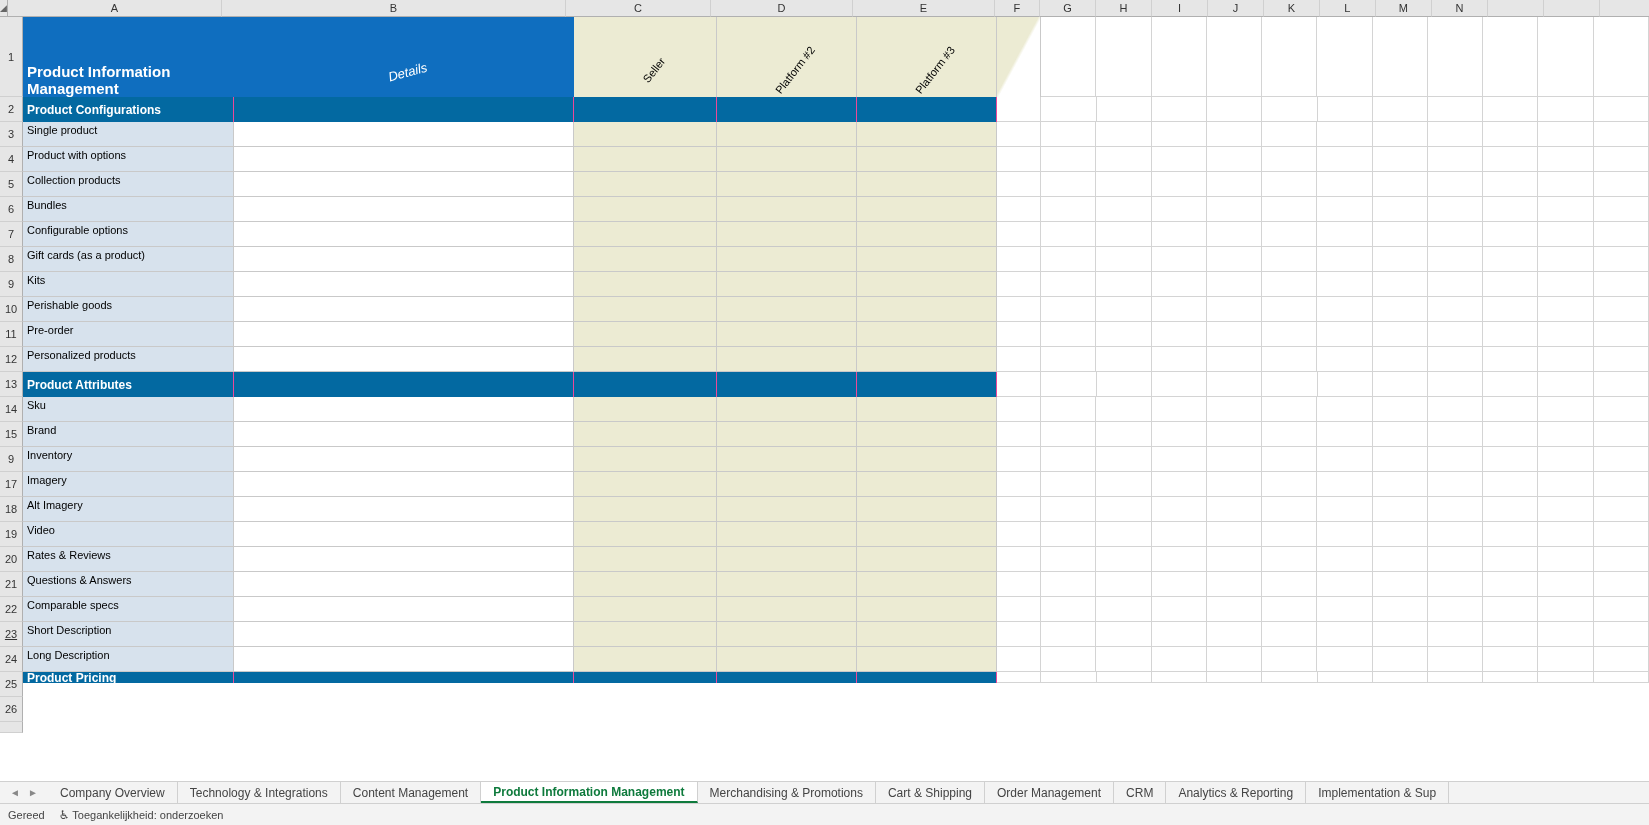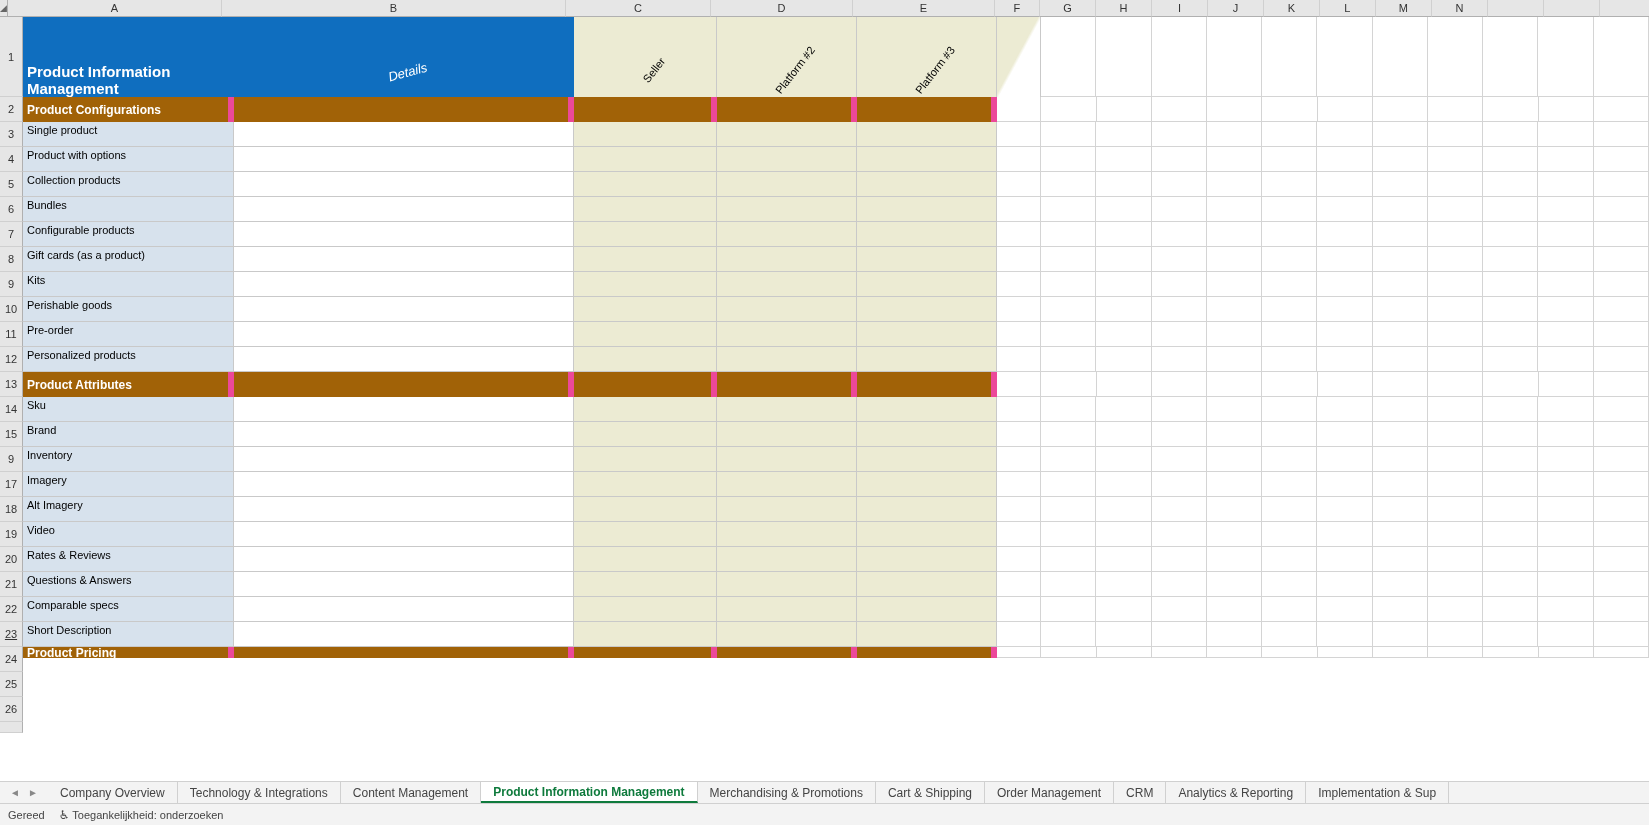--- a/index.html
+++ b/index.html
@@ -17,21 +17,21 @@
 .details-cell{width:344px;background:#0f6ebf;color:#fff;font-size:13px;font-style:italic;display:flex;align-items:center;justify-content:center;position:relative;transform:none}
 .details-cell span{transform:rotate(-15deg) translateY(15px)}
 .details-cell::after{content:"";position:absolute;right:-40px;top:0;bottom:0;width:0;border-left:40px solid #0f6ebf;border-top:80px solid transparent}
 .diag-cell{background:#ecebd3;border-right:1px solid #c9c9c9;position:relative;display:flex;align-items:flex-end;justify-content:center}
 .diag-cell span{transform:rotate(-52deg) translate(22px,-6px);font-size:11px;white-space:nowrap;transform-origin:center}
 .diag-c{width:145px}
 .diag-d{width:142px}
 .diag-e{width:142px}
 .diag-end{width:45px;background:linear-gradient(to bottom right,transparent 48%,#fff 52%),#ecebd3;border-right:1px solid #c9c9c9}
 .sect-row{display:flex;height:25px}
-.sect-cell{background:#a16207;color:#fff;font-size:12px;font-weight:bold;padding:2px 4px;display:flex;align-items:center;border-right:6px solid #ec4899}
+.sect-cell{background:#0369a1;color:#fff;font-size:12px;font-weight:bold;padding:2px 4px;display:flex;align-items:center;border-right:1px solid #ec4899}
 .data-row{display:flex;height:25px}
 .label-cell{width:214px;background:#d7e2ed;font-size:11px;padding:2px 4px;border-right:1px solid #c9c9c9;border-bottom:1px solid #c9c9c9;display:flex;align-items:flex-start}
 .white-cell{width:344px;background:#fff;border-right:1px solid #c9c9c9;border-bottom:1px solid #c9c9c9}
 .beige-cell{background:#ecebd3;border-right:1px solid #c9c9c9;border-bottom:1px solid #c9c9c9}
 .beige-c{width:145px}
 .beige-d{width:142px}
 .beige-e{width:142px}
 .plain-cell{background:#fff;border-right:1px solid #d4d4d4;border-bottom:1px solid #d4d4d4}
 .partial{height:11px;overflow:hidden}
 .tab-bar{position:absolute;bottom:22px;left:0;right:0;height:22px;background:#f3f3f3;border-top:1px solid #d0d0d0;display:flex;align-items:center;font-size:12px}
@@ -215,21 +215,21 @@
         <div class="plain-cell" style="width: 56px;"></div>
         <div class="plain-cell" style="width: 56px;"></div>
         <div class="plain-cell" style="width: 56px;"></div>
         <div class="plain-cell" style="width: 56px;"></div>
         <div class="plain-cell" style="width: 56px;"></div>
         <div class="plain-cell" style="width: 56px;"></div>
         <div class="plain-cell" style="width: 56px;"></div>
         <div class="plain-cell" style="width: 56px;"></div>
       </div>
       <div class="data-row">
-        <div class="label-cell">Configurable products</div>
+        <div class="label-cell">Configurable options</div>
         <div class="white-cell"></div>
         <div class="beige-cell beige-c"></div>
         <div class="beige-cell beige-d"></div>
         <div class="beige-cell beige-e"></div>
         <div class="plain-cell" style="width: 45px;"></div>
         <div class="plain-cell" style="width: 56px;"></div>
         <div class="plain-cell" style="width: 56px;"></div>
         <div class="plain-cell" style="width: 56px;"></div>
         <div class="plain-cell" style="width: 56px;"></div>
         <div class="plain-cell" style="width: 56px;"></div>
@@ -520,20 +520,39 @@
         <div class="plain-cell" style="width: 56px;"></div>
         <div class="plain-cell" style="width: 56px;"></div>
         <div class="plain-cell" style="width: 56px;"></div>
         <div class="plain-cell" style="width: 56px;"></div>
         <div class="plain-cell" style="width: 56px;"></div>
         <div class="plain-cell" style="width: 56px;"></div>
         <div class="plain-cell" style="width: 56px;"></div>
       </div>
       <div class="data-row">
         <div class="label-cell">Short Description</div>
+        <div class="white-cell"></div>
+        <div class="beige-cell beige-c"></div>
+        <div class="beige-cell beige-d"></div>
+        <div class="beige-cell beige-e"></div>
+        <div class="plain-cell" style="width: 45px;"></div>
+        <div class="plain-cell" style="width: 56px;"></div>
+        <div class="plain-cell" style="width: 56px;"></div>
+        <div class="plain-cell" style="width: 56px;"></div>
+        <div class="plain-cell" style="width: 56px;"></div>
+        <div class="plain-cell" style="width: 56px;"></div>
+        <div class="plain-cell" style="width: 56px;"></div>
+        <div class="plain-cell" style="width: 56px;"></div>
+        <div class="plain-cell" style="width: 56px;"></div>
+        <div class="plain-cell" style="width: 56px;"></div>
+        <div class="plain-cell" style="width: 56px;"></div>
+        <div class="plain-cell" style="width: 56px;"></div>
+      </div>
+      <div class="data-row">
+        <div class="label-cell">Long Description</div>
         <div class="white-cell"></div>
         <div class="beige-cell beige-c"></div>
         <div class="beige-cell beige-d"></div>
         <div class="beige-cell beige-e"></div>
         <div class="plain-cell" style="width: 45px;"></div>
         <div class="plain-cell" style="width: 56px;"></div>
         <div class="plain-cell" style="width: 56px;"></div>
         <div class="plain-cell" style="width: 56px;"></div>
         <div class="plain-cell" style="width: 56px;"></div>
         <div class="plain-cell" style="width: 56px;"></div>

